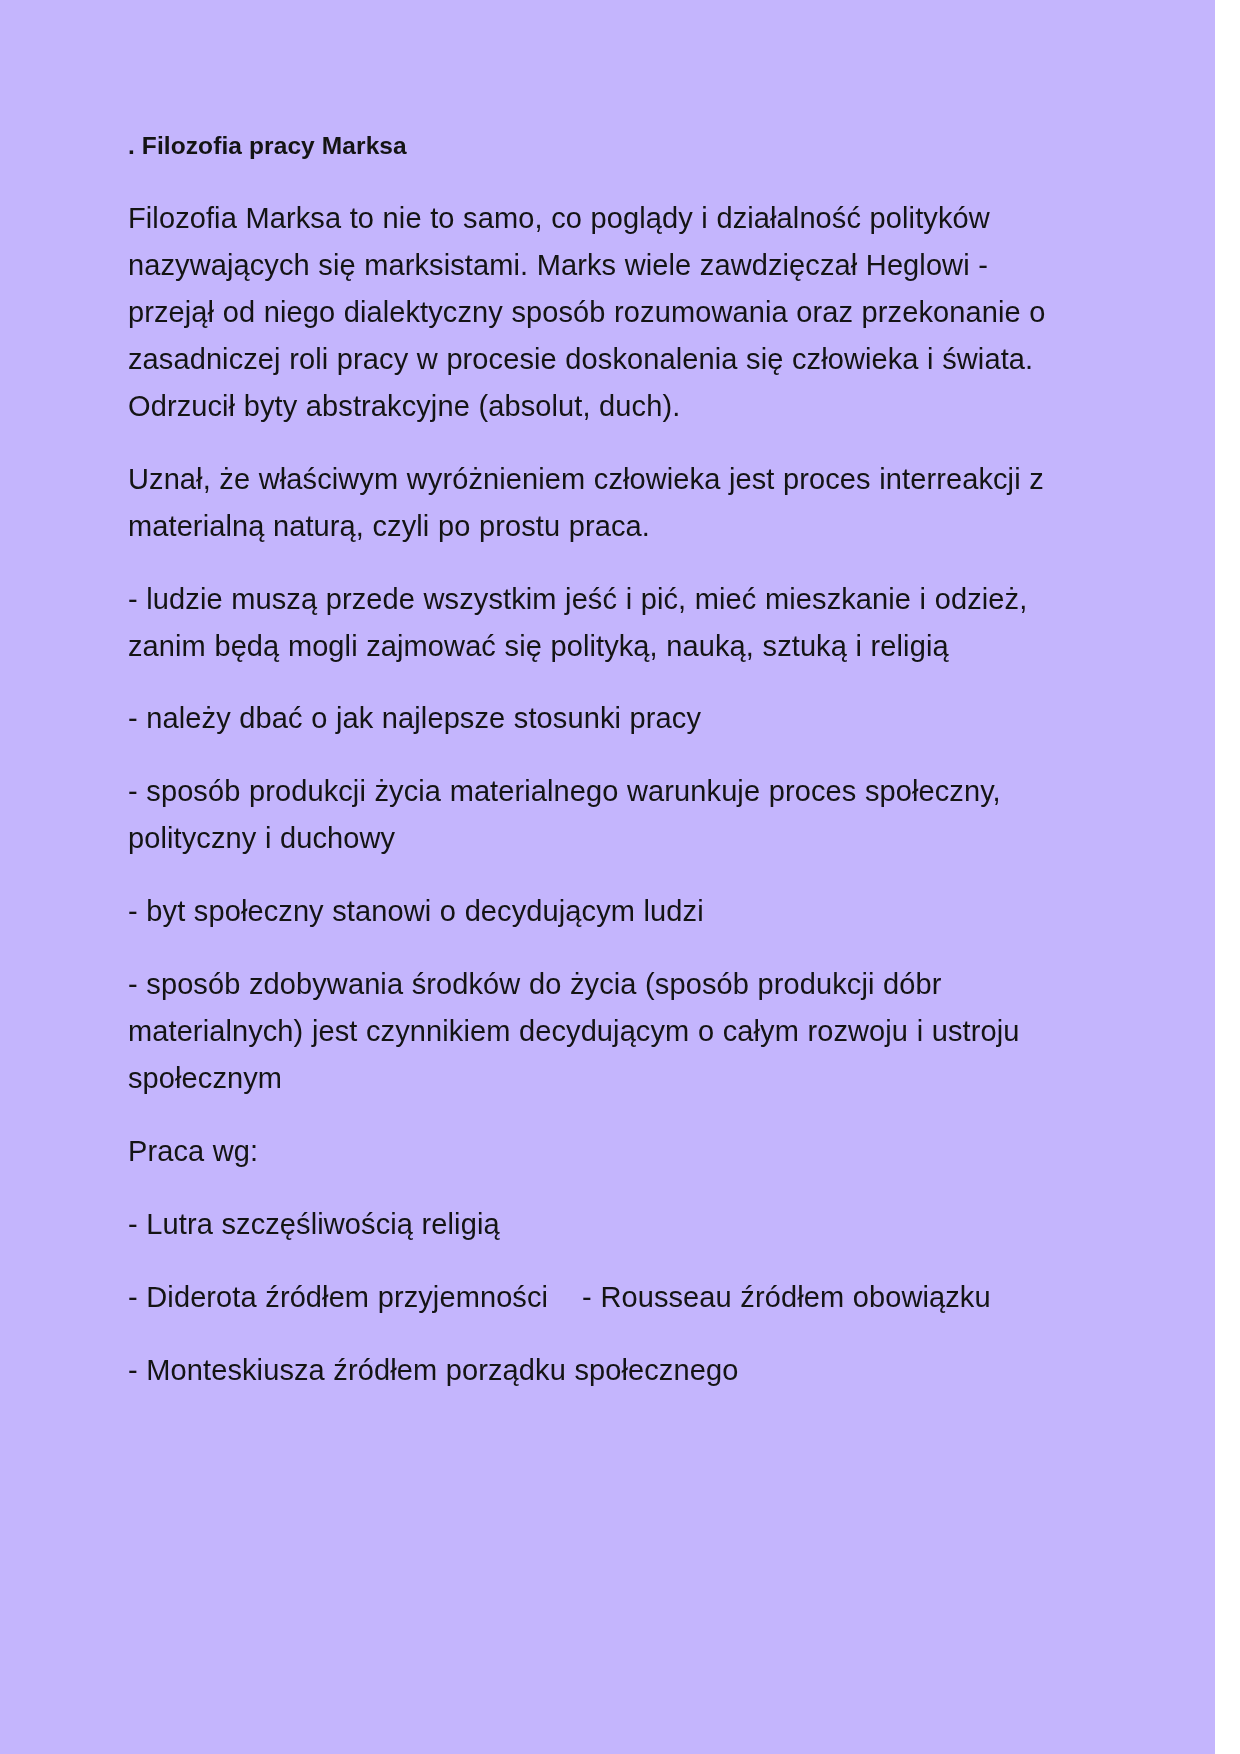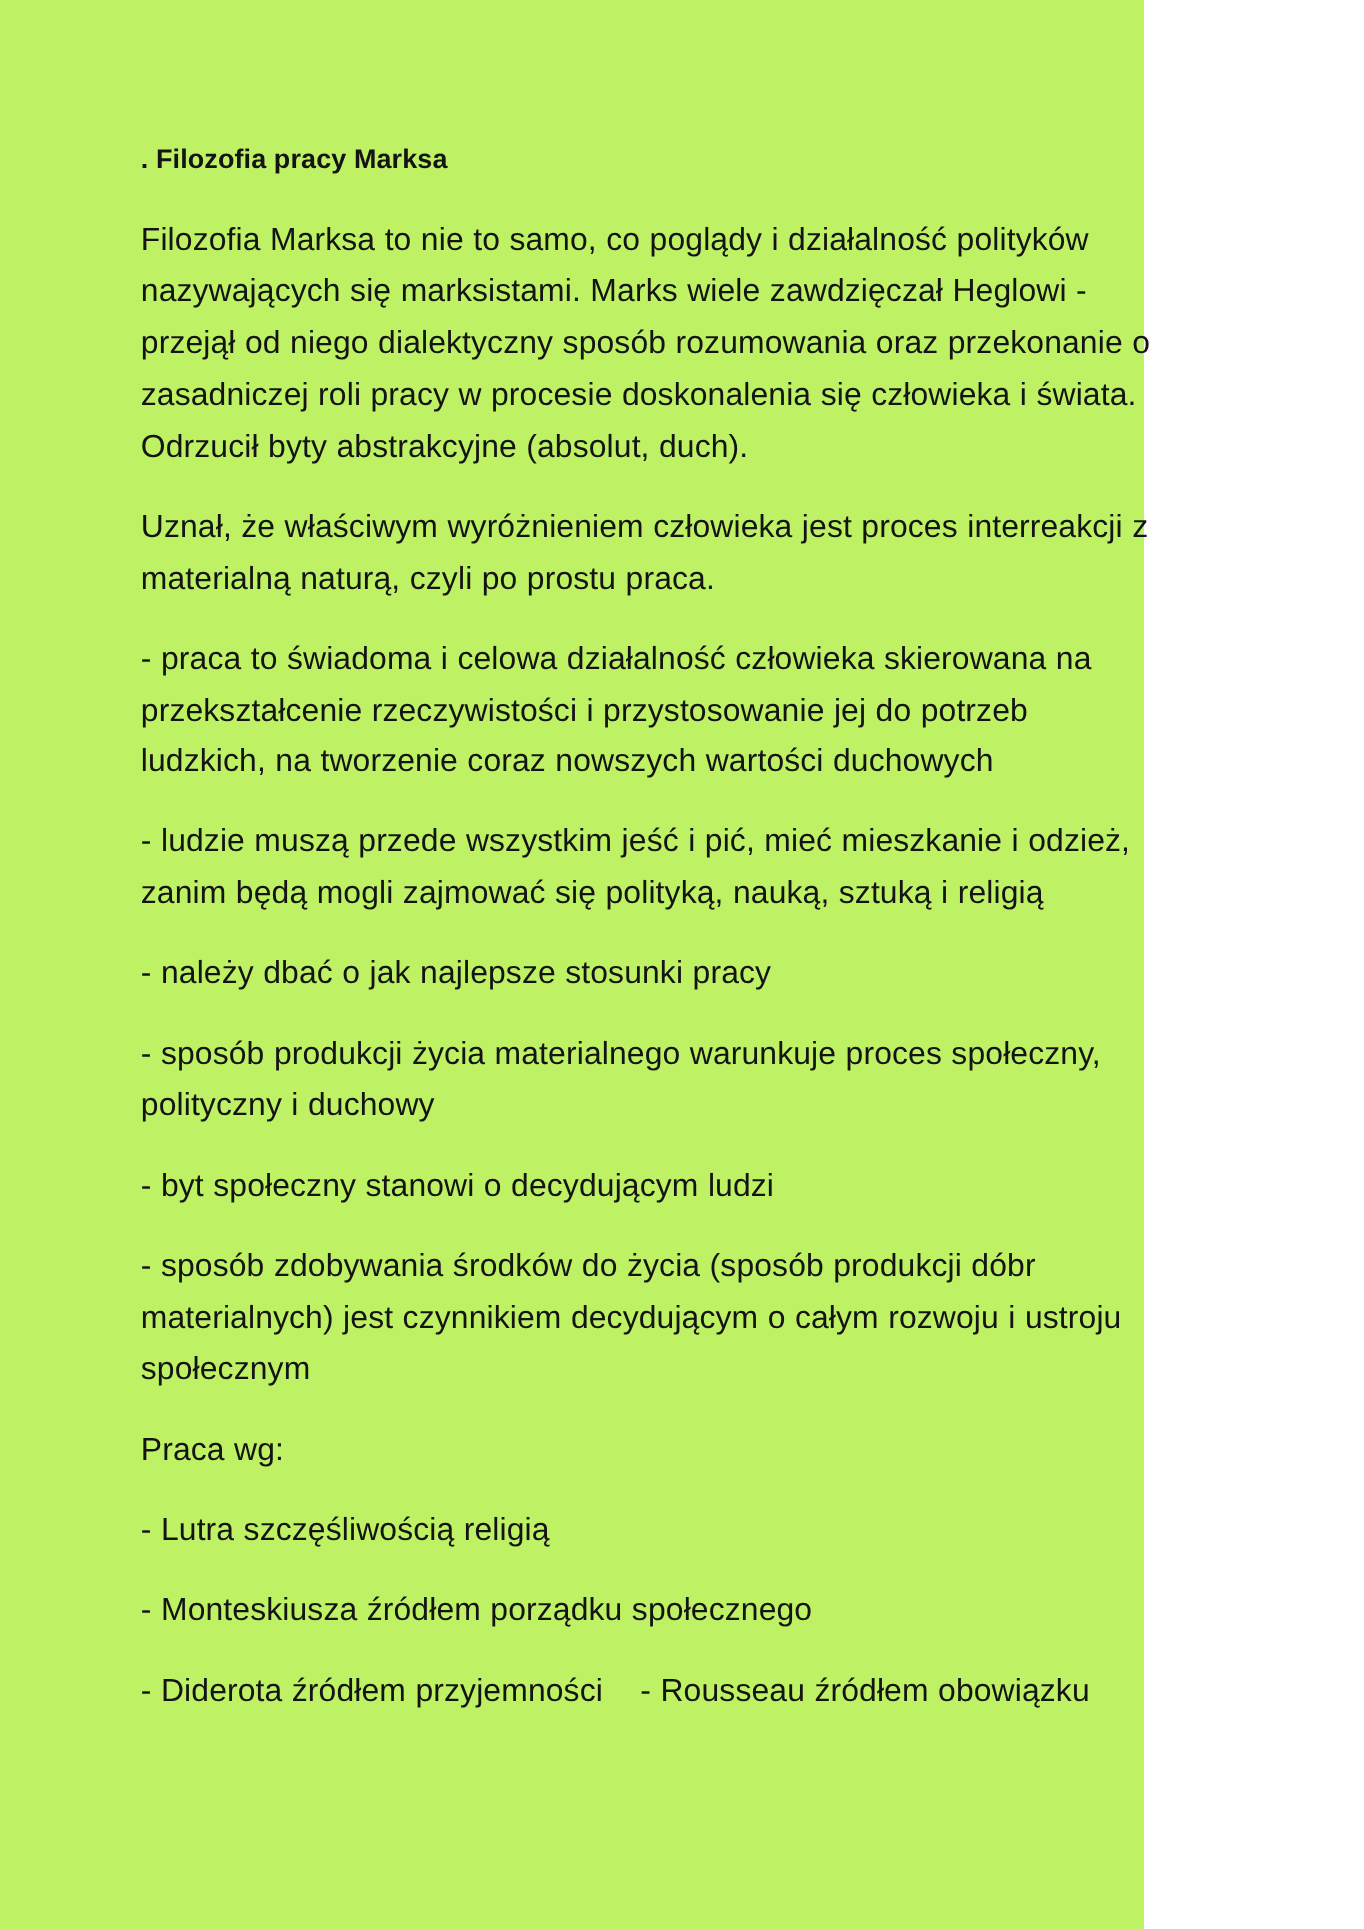--- a/index.html
+++ b/index.html
@@ -9,24 +9,24 @@
   }
   body {
     width: 1240px;
     height: 1754px;
     font-family: "Liberation Sans", sans-serif;
     color: #1a1a1a;
     -webkit-font-smoothing: antialiased;
   }
   .page {
     box-sizing: border-box;
-    width: 1040px;
+    width: 1215px;
     height: 1754px;
     padding: 128px 140px 0 128px;
-    background: #bef264;
+    background: #c4b5fd;
   }
   .doc-body {
     width: 920px;
   }
   .para {
     font-size: 29px;
     line-height: 1.62;
     margin: 0 0 26px 0;
     letter-spacing: 0.1px;
     word-spacing: 0.4px;
@@ -49,35 +49,34 @@
 
 <div class="page">
   <div class="doc-body">
 
     <h1 class="title">. Filozofia pracy Marksa</h1>
 
     <p class="para">Filozofia Marksa to nie to samo, co poglądy i działalność polityków nazywających się marksistami. Marks wiele zawdzięczał Heglowi - przejął od niego dialektyczny sposób rozumowania oraz przekonanie o zasadniczej roli pracy w procesie doskonalenia się człowieka i świata. Odrzucił byty abstrakcyjne (absolut, duch).</p>
 
     <p class="para">Uznał, że właściwym wyróżnieniem człowieka jest proces interreakcji z materialną naturą, czyli po prostu praca.</p>
 
-    <p class="para">- praca to świadoma i celowa działalność człowieka skierowana na przekształcenie rzeczywistości i przystosowanie jej do potrzeb ludzkich, na tworzenie coraz nowszych wartości duchowych</p>
 
 
     <p class="para">- ludzie muszą przede wszystkim jeść i pić, mieć mieszkanie i odzież, zanim będą mogli zajmować się polityką, nauką, sztuką i religią</p>
 
     <p class="para">- należy dbać o jak najlepsze stosunki pracy</p>
 
     <p class="para">- sposób produkcji życia materialnego warunkuje proces społeczny, polityczny i duchowy</p>
 
     <p class="para">- byt społeczny stanowi o decydującym ludzi</p>
 
     <p class="para">- sposób zdobywania środków do życia (sposób produkcji dóbr materialnych) jest czynnikiem decydującym o całym rozwoju i ustroju społecznym</p>
 
     <p class="para">Praca wg:</p>
 
     <p class="para">- Lutra szczęśliwością religią</p>
 
+    <p class="para"><span>- Diderota źródłem przyjemności</span><span class="gap"></span><span>- Rousseau źródłem obowiązku</span></p>
+
     <p class="para">- Monteskiusza źródłem porządku społecznego</p>
-
-    <p class="para"><span>- Diderota źródłem przyjemności</span><span class="gap"></span><span>- Rousseau źródłem obowiązku</span></p>
 
   </div>
 </div>
 
 </body></html>

